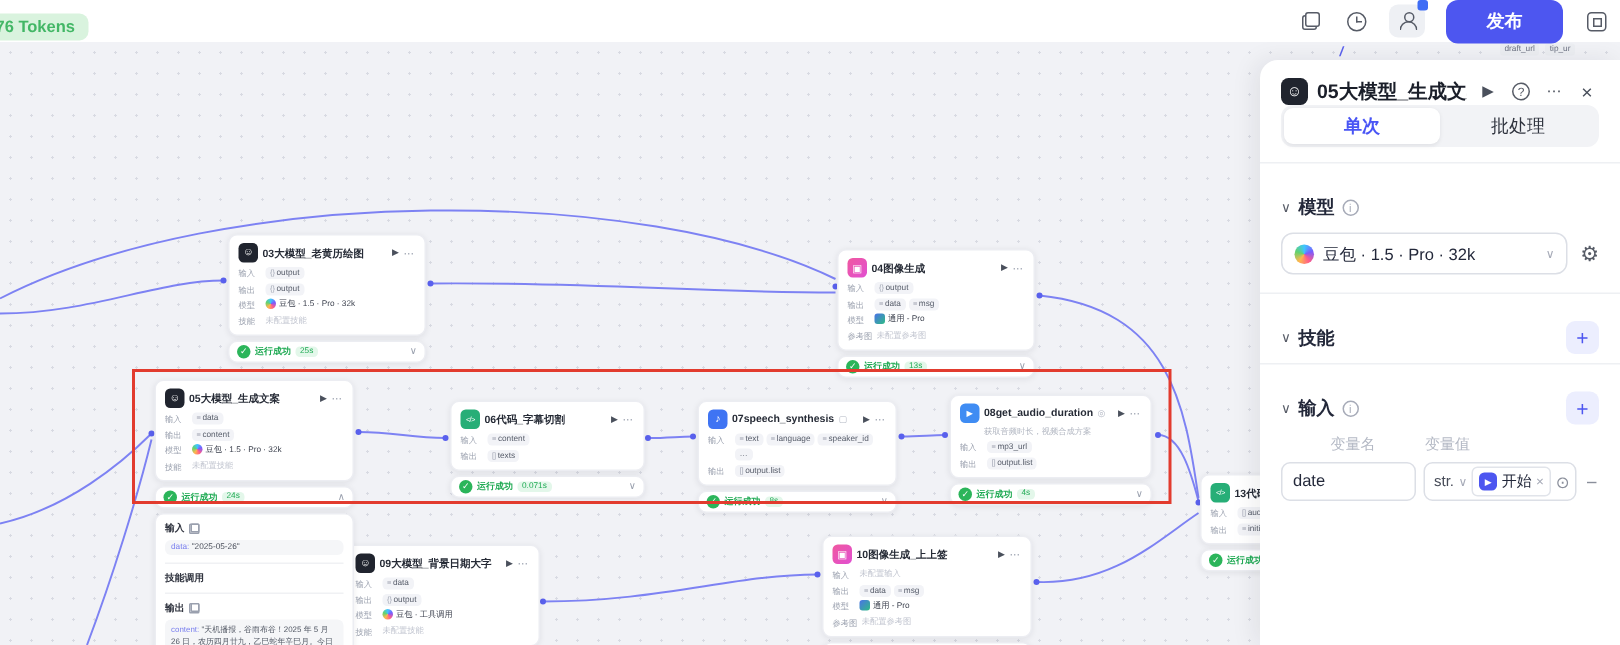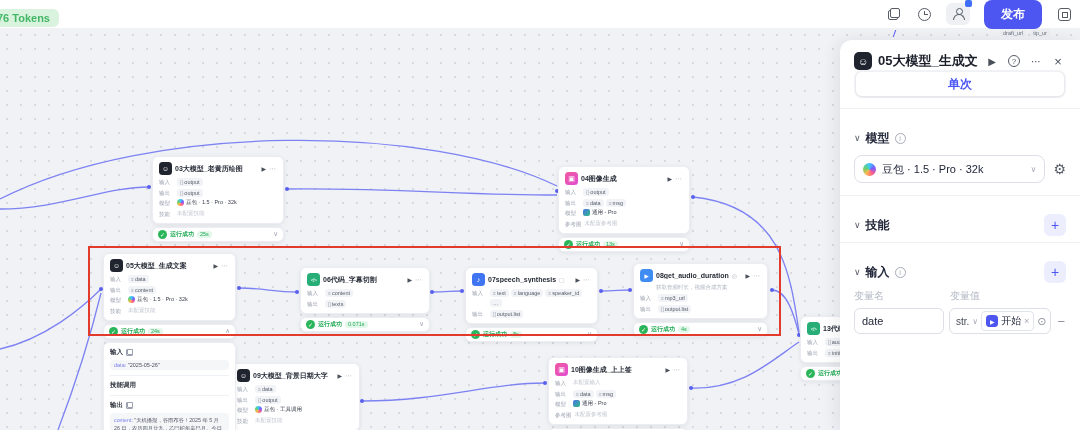--- a/index.html
+++ b/index.html
@@ -15,21 +15,21 @@
   .ic-copy::before{content:"";position:absolute;left:0;bottom:0;width:8px;height:8px;border:1.4px solid #565b66;border-radius:2px;}
   .ic-copy::after{content:"";position:absolute;right:0;top:0;width:8px;height:8px;border:1.4px solid #565b66;border-radius:2px;background:#fff;}
   .ic-clock{position:relative;width:13px;height:13px;border:1.5px solid #565b66;border-radius:50%;}
   .ic-clock::before{content:"";position:absolute;left:5px;top:2px;width:1.5px;height:4px;background:#565b66;}
   .ic-clock::after{content:"";position:absolute;left:5px;top:5px;width:4px;height:1.5px;background:#565b66;}
   .person-chip{position:relative;width:24px;height:22px;background:#eef0f4;border-radius:6px;display:flex;align-items:center;justify-content:center;}
   .ic-person{position:relative;width:12px;height:12px;}
   .ic-person::before{content:"";position:absolute;left:3.5px;top:0;width:5px;height:5px;border:1.4px solid #565b66;border-radius:50%;}
   .ic-person::after{content:"";position:absolute;left:1px;bottom:0;width:10px;height:5px;border:1.4px solid #565b66;border-bottom:none;border-radius:6px 6px 0 0;}
   .person-dot{position:absolute;right:-2px;top:-3px;width:7px;height:7px;background:#3f6df5;border-radius:2px;}
-  .publish-btn{background:#4d56f0;color:#fff;font-size:12px;font-weight:bold;border:none;border-radius:8px;padding:6px 17px;cursor:pointer;text-align:center;}
+  .publish-btn{background:#4d56f0;color:#fff;font-size:12px;font-weight:bold;border:none;border-radius:8px;padding:6px 27px;cursor:pointer;text-align:center;}
   .cut-icon{position:relative;width:14px;height:14px;margin-left:2px;}
   .cut-icon::before{content:"";position:absolute;left:0;top:1px;width:11px;height:11px;border:1.4px solid #565b66;border-radius:3px;}
   .cut-icon::after{content:"";position:absolute;left:3.5px;top:4.5px;width:4px;height:4px;border:1.2px solid #565b66;}
 
   
   .canvas{position:absolute;left:0;top:28px;width:1080px;height:402px;background:#f1f2f6;background-image:radial-gradient(circle,#d8dae2 0.9px,transparent 0.9px);background-size:14px 14px;}
   #edges-svg{position:absolute;left:0;top:0;width:1080px;height:402px;z-index:1;}
   .edge{fill:none;stroke:#7d82f3;stroke-width:1.3;}
   .port{fill:#5a61ee;}
   #nodes{position:absolute;left:0;top:0;width:1080px;height:402px;z-index:2;}
@@ -100,21 +100,21 @@
   .mdb-lg{width:13px;height:13px;border-radius:50%;background:conic-gradient(#3ec6ff,#7a5cff,#ff5c8a,#ffb74d,#62d26f,#3ec6ff);}
   .model-name{font-size:11px;color:#23283a;flex:1;white-space:nowrap;overflow:hidden;}
   .sel-chev{font-size:8px;color:#a7abb8;}
   .gear{font-size:14px;color:#565b66;cursor:pointer;}
   .empty-skill{display:flex;flex-direction:column;align-items:center;padding:6px 0 16px 0;}
   .tray{position:relative;width:30px;height:19px;border:1.6px solid #c3c7d1;border-radius:4px;margin-bottom:7px;}
   .tray::before{content:"";position:absolute;left:4px;top:7px;right:4px;height:0;border-top:1.6px solid #c3c7d1;}
   .tray::after{content:"";position:absolute;left:9px;top:-6px;width:10px;height:3px;border-left:1.6px solid #c3c7d1;border-right:1.6px solid #c3c7d1;}
   .empty-txt{font-size:11px;color:#9ba0ac;}
   .cols{display:flex;margin-bottom:5px;}
-  .col-h{font-size:10px;color:#b3b8c4;}
+  .col-h{font-size:10px;color:#b3b8c4;text-align:center;}
   .col-h.c1{width:96px;}
   .var-row{display:flex;align-items:center;gap:5px;padding-bottom:12px;}
   .var-input{width:90px;height:26px;border:1px solid #dcdfe6;border-radius:6px;font-size:11px;color:#23283a;padding:0 7px;font-family:"Liberation Sans",sans-serif;}
   .val-group{height:26px;border:1px solid #dcdfe6;border-radius:6px;display:flex;align-items:center;padding:0 4px 0 6px;gap:3px;flex:1;min-width:0;}
   .vtype{font-size:10px;color:#464b57;white-space:nowrap;}
   .ref-tag{border:1px solid #e1e4ea;border-radius:4px;height:20px;display:flex;align-items:center;gap:3px;padding:0 4px;min-width:0;}
   .start-ic{width:12px;height:12px;min-width:12px;background:#4d56f0;border-radius:3.5px;color:#fff;font-size:6px;display:flex;align-items:center;justify-content:center;}
   .ref-txt{font-size:10px;color:#23283a;white-space:nowrap;overflow:hidden;}
   .x-ic{font-size:9px;color:#a7abb8;cursor:pointer;}
   .target-ic{font-size:11px;color:#8a8f9b;cursor:pointer;}
@@ -525,20 +525,21 @@
       <span class="p-title">05大模型_生成文案</span>
       <span class="p-ctrl">▶</span>
       <span class="p-ctrl">
           <span class="help-circ">?</span>
         </span>
       <span class="p-ctrl">⋯</span>
       <span class="p-ctrl" style="font-size:13px;">×</span>
     </div>
     <div class="tabs">
       <div class="tab active">单次</div>
+      <div class="tab">批处理</div>
     </div>
   </div>
   <div class="divider"></div>
   <div class="p-inner">
     <div class="sec-head">
       <span class="chev">∨</span>
       <span class="sec-label">模型</span>
       <span class="info-circ">i</span>
     </div>
     <div class="model-row">

